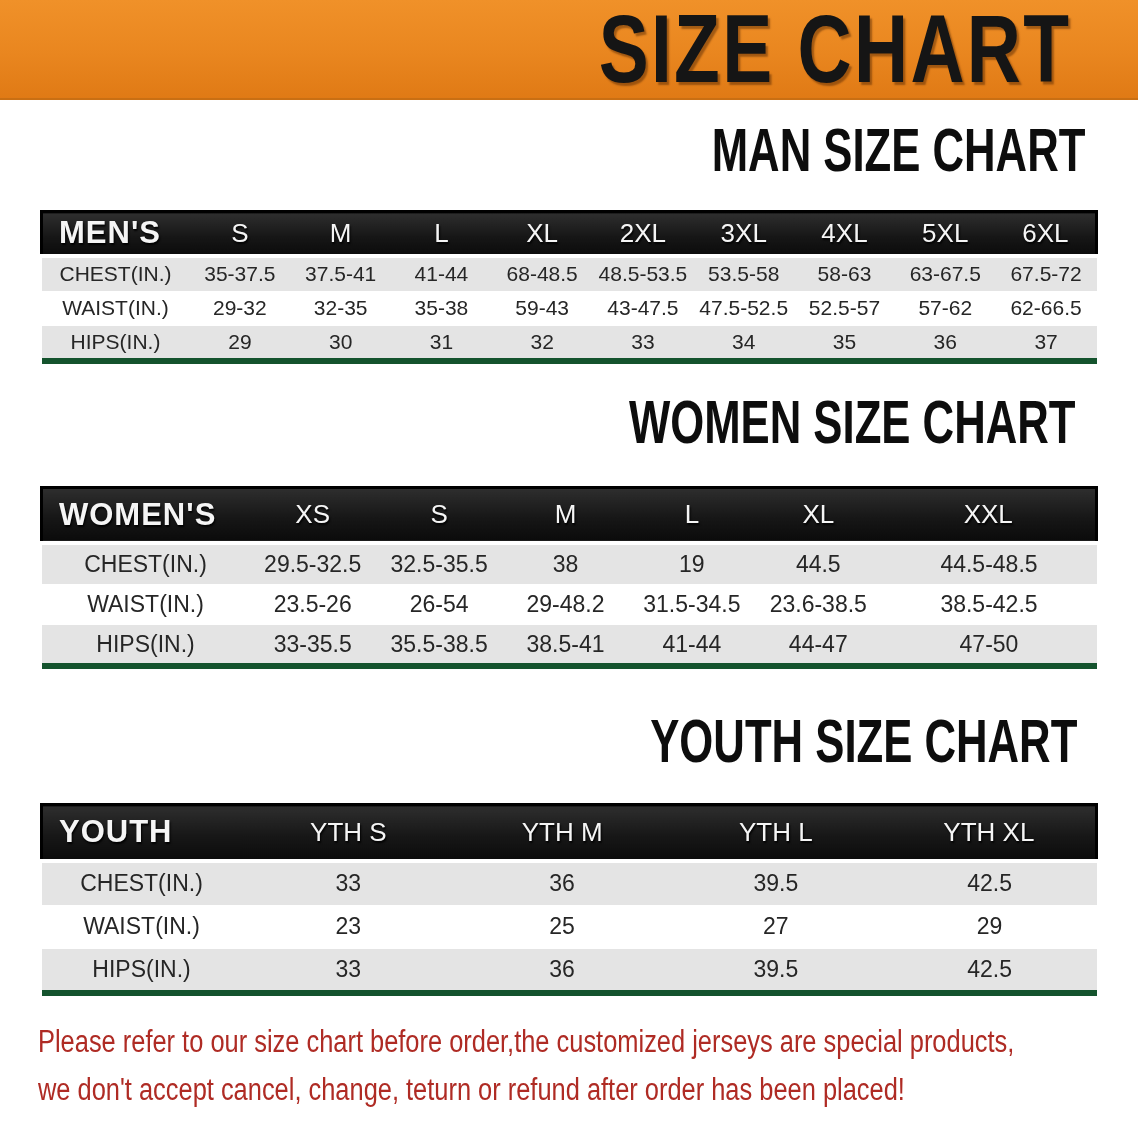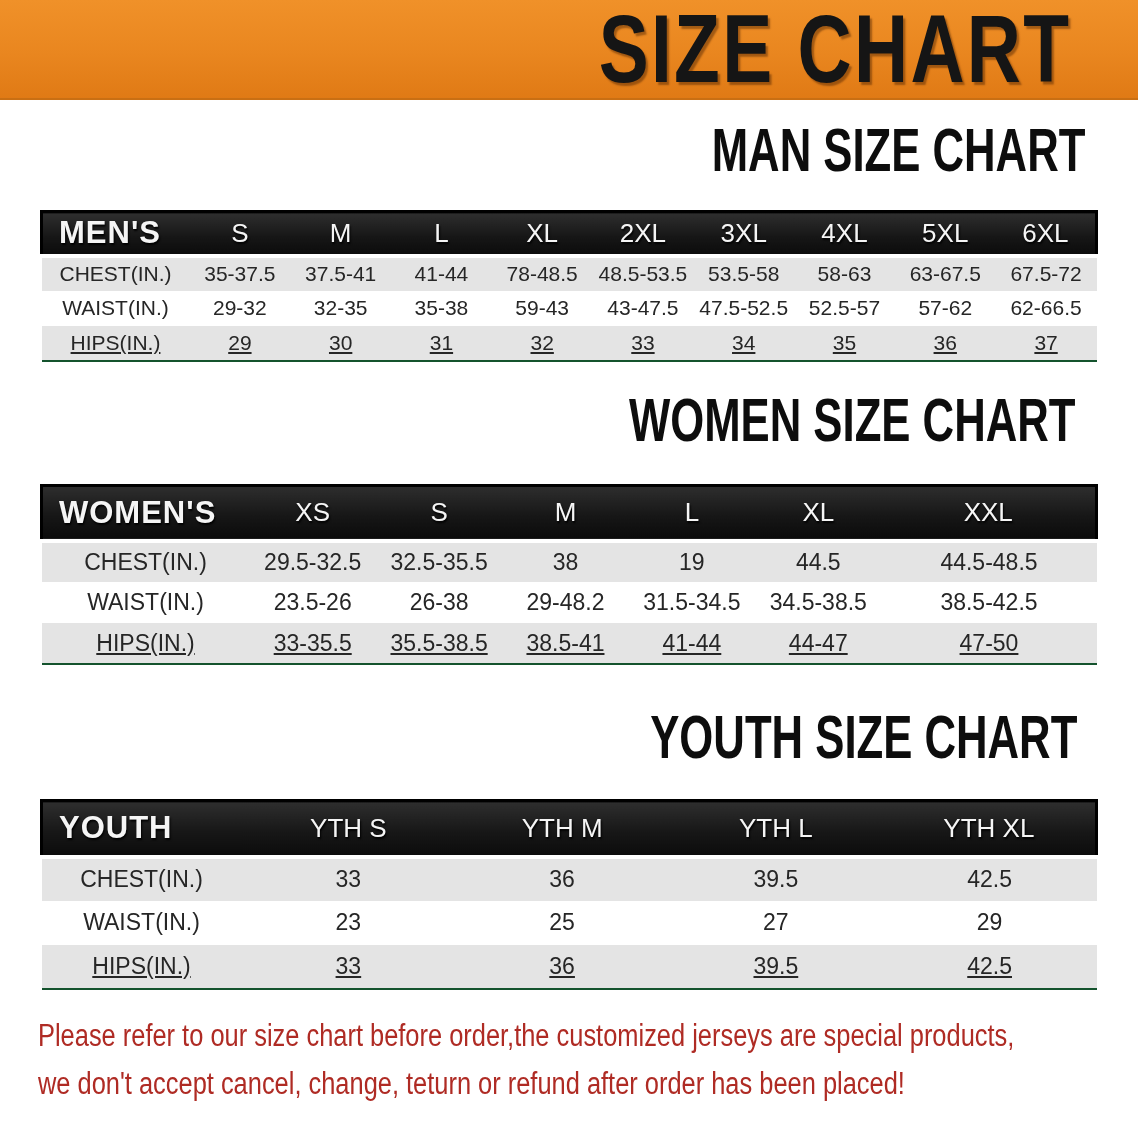--- a/index.html
+++ b/index.html
@@ -56,21 +56,21 @@
     text-align: left; padding-left: 16px;
     font-size: 31px; font-weight: bold; letter-spacing: 1px;
   }
   .size-table th.size { font-size: 26px; font-weight: normal; text-align: center; }
 
   .size-table td {
     text-align: center; color: #262626; white-space: nowrap;
   }
   .size-table tbody tr:nth-child(odd)  { background: #e4e4e4; }
   .size-table tbody tr:nth-child(even) { background: #ffffff; }
-  .size-table tbody tr:last-child td   { border-bottom: 2px solid #14532d; text-decoration: underline; }
+  .size-table tbody tr:last-child td   { border-bottom: 6px solid #14532d; }
 
   table.men   th { height: 44px; }
   table.men   td { height: 35px; font-size: 21px; }
   table.men   col.c-label { width: 148px; }
 
   table.women th { height: 56px; }
   table.women td { height: 41px; font-size: 23px; }
   table.women col.c-label { width: 208px; }
   table.women col.c-last  { width: 215px; }
 
@@ -126,21 +126,21 @@
       <th class="size">5XL</th>
       <th class="size">6XL</th>
     </tr>
   </thead>
   <tbody>
     <tr>
       <td>CHEST(IN.)</td>
       <td>35-37.5</td>
       <td>37.5-41</td>
       <td>41-44</td>
-      <td>78-48.5</td>
+      <td>68-48.5</td>
       <td>48.5-53.5</td>
       <td>53.5-58</td>
       <td>58-63</td>
       <td>63-67.5</td>
       <td>67.5-72</td>
     </tr>
     <tr>
       <td>WAIST(IN.)</td>
       <td>29-32</td>
       <td>32-35</td>
@@ -198,24 +198,24 @@
       <td>29.5-32.5</td>
       <td>32.5-35.5</td>
       <td>38</td>
       <td>19</td>
       <td>44.5</td>
       <td>44.5-48.5</td>
     </tr>
     <tr>
       <td>WAIST(IN.)</td>
       <td>23.5-26</td>
-      <td>26-38</td>
+      <td>26-54</td>
       <td>29-48.2</td>
       <td>31.5-34.5</td>
-      <td>34.5-38.5</td>
+      <td>23.6-38.5</td>
       <td>38.5-42.5</td>
     </tr>
     <tr>
       <td>HIPS(IN.)</td>
       <td>33-35.5</td>
       <td>35.5-38.5</td>
       <td>38.5-41</td>
       <td>41-44</td>
       <td>44-47</td>
       <td>47-50</td>

